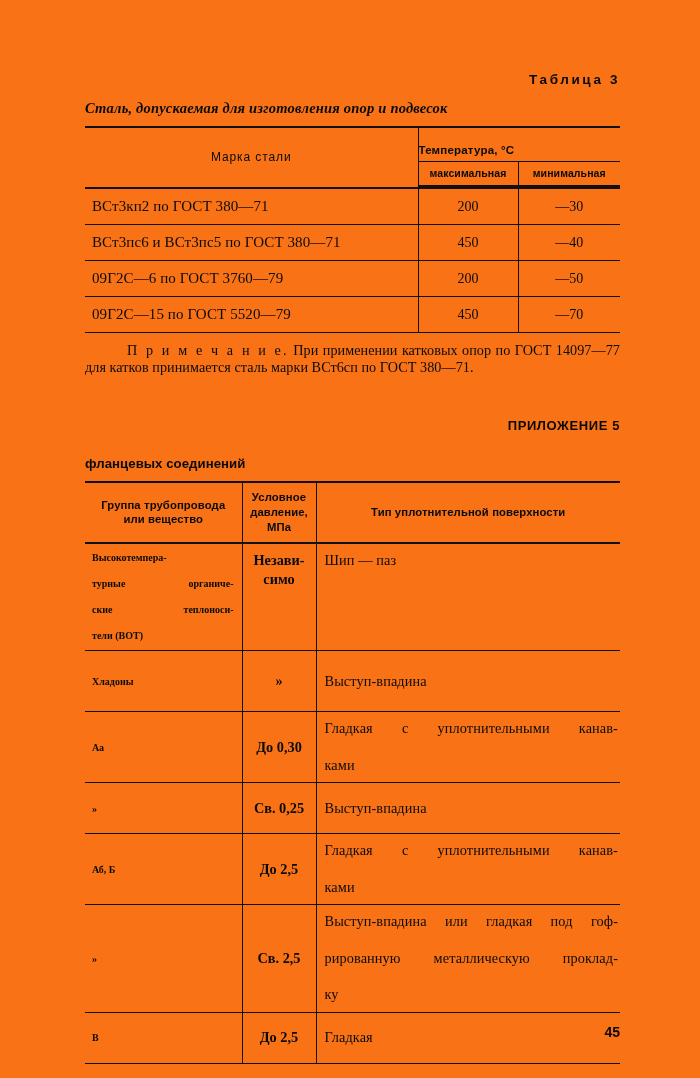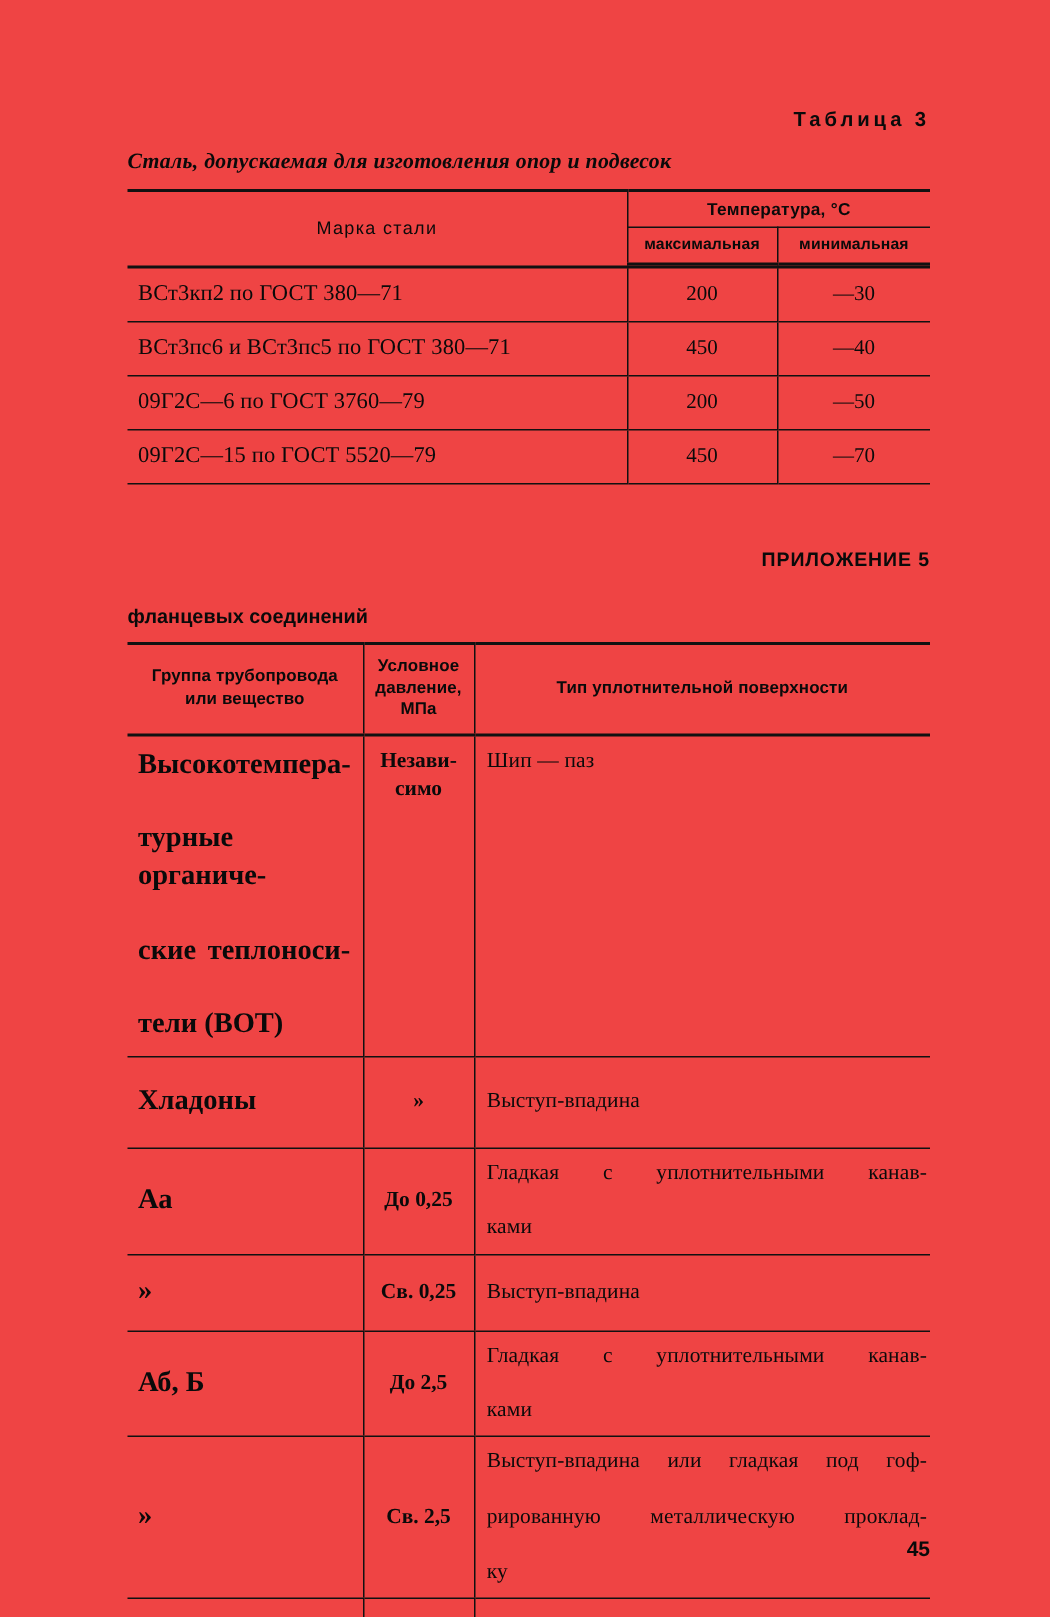--- a/index.html
+++ b/index.html
@@ -14,21 +14,21 @@
     position: relative;
     font-family: "Liberation Serif", "DejaVu Serif", serif;
     color: #0a0a0a;
     overflow: hidden;
   }
   .page {
     position: absolute;
     left: 0; top: 0;
     width: 700px;
     height: 1078px;
-    background: #ef4444;
+    background: #f97316;
   }
   .content {
     position: absolute;
     left: 85px;
     top: 72px;
     width: 535px;
   }
 
   
   .tbl-label {
@@ -61,22 +61,22 @@
   .t1 { margin-top: 9px; }
   .t1 .rule-top   { border-top: 2.2px solid #111; }
   .t1 .rule-bot   { border-bottom: 1.4px solid #111; }
   .t1 .rule-heavy { border-bottom: 2.2px solid #111; }
   .t1 .vline      { border-left: 1.6px solid #111; }
 
   .t1 th.colgroup {
     font-family: "Liberation Sans", "DejaVu Sans", sans-serif;
     font-size: 11.5px;
     font-weight: bold;
-    text-align: center;
-    padding: 6px 0 5px;
+    text-align: left;
+    padding: 16px 0 5px;
     letter-spacing: .2px;
   }
   .t1 th.sub {
     font-family: "Liberation Sans", "DejaVu Sans", sans-serif;
     font-size: 10.5px;
     font-weight: bold;
     text-align: center;
     padding: 5px 2px 6px;
     letter-spacing: .1px;
   }
@@ -140,21 +140,21 @@
   .t2 th.hcell {
     font-family: "Liberation Sans", "DejaVu Sans", sans-serif;
     font-size: 11.3px;
     font-weight: bold;
     text-align: center;
     line-height: 1.3;
     padding: 7px 5px 8px;
     letter-spacing: .1px;
   }
   .t2 td.c1 {
-    font-size: 19px;
+    font-size: 10px;
     font-weight: bold;
     padding: 7px 8px 8px 7px;
     text-align: justify;
     line-height: 1.3;
     vertical-align: top;
     hyphens: manual;
   }
   .t2 td.c1.mid { vertical-align: middle; text-align: left; padding-top: 8px; }
   .t2 td.c2 {
     font-size: 14.3px;
@@ -242,20 +242,21 @@
           <td class="num rule-bot vline">—50</td>
         </tr>
         <tr>
           <td class="name rule-bot">09Г2С—15 по ГОСТ 5520—79</td>
           <td class="num rule-bot vline">450</td>
           <td class="num rule-bot vline">—70</td>
         </tr>
       </tbody>
     </table>
 
+    <p class="note"><span class="lead">П р и м е ч а н и е.</span><span> При применении катковых опор по ГОСТ 14097—77 для катков принимается сталь марки ВСт6сп по ГОСТ 380—71.</span></p>
 
     <div class="appendix-wrap">
       <div class="appendix-title">ПРИЛОЖЕНИЕ 5</div>
       <div class="appendix-sub">
         <br>
         <span>фланцевых соединений</span>
       </div>
     </div>
 
 
@@ -298,21 +299,21 @@
         </tr>
 
         <tr>
           <td class="c1 mid rule-row" style="height:44px">Хладоны</td>
           <td class="c2 mid rule-row vline ditto">»</td>
           <td class="c3 mid rule-row vline">Выступ-впадина</td>
         </tr>
 
         <tr>
           <td class="c1 mid rule-row" style="height:40px">Аа</td>
-          <td class="c2 mid rule-row vline">До 0,25</td>
+          <td class="c2 mid rule-row vline">До 0,30</td>
           <td class="c3 rule-row vline">
             <span class="justify-line">Гладкая с уплотнительными канав-</span>
             <span>ками</span>
           </td>
         </tr>
 
         <tr>
           <td class="c1 mid rule-row" style="height:34px">»</td>
           <td class="c2 mid rule-row vline">Св. 0,25</td>
           <td class="c3 mid rule-row vline">Выступ-впадина</td>

